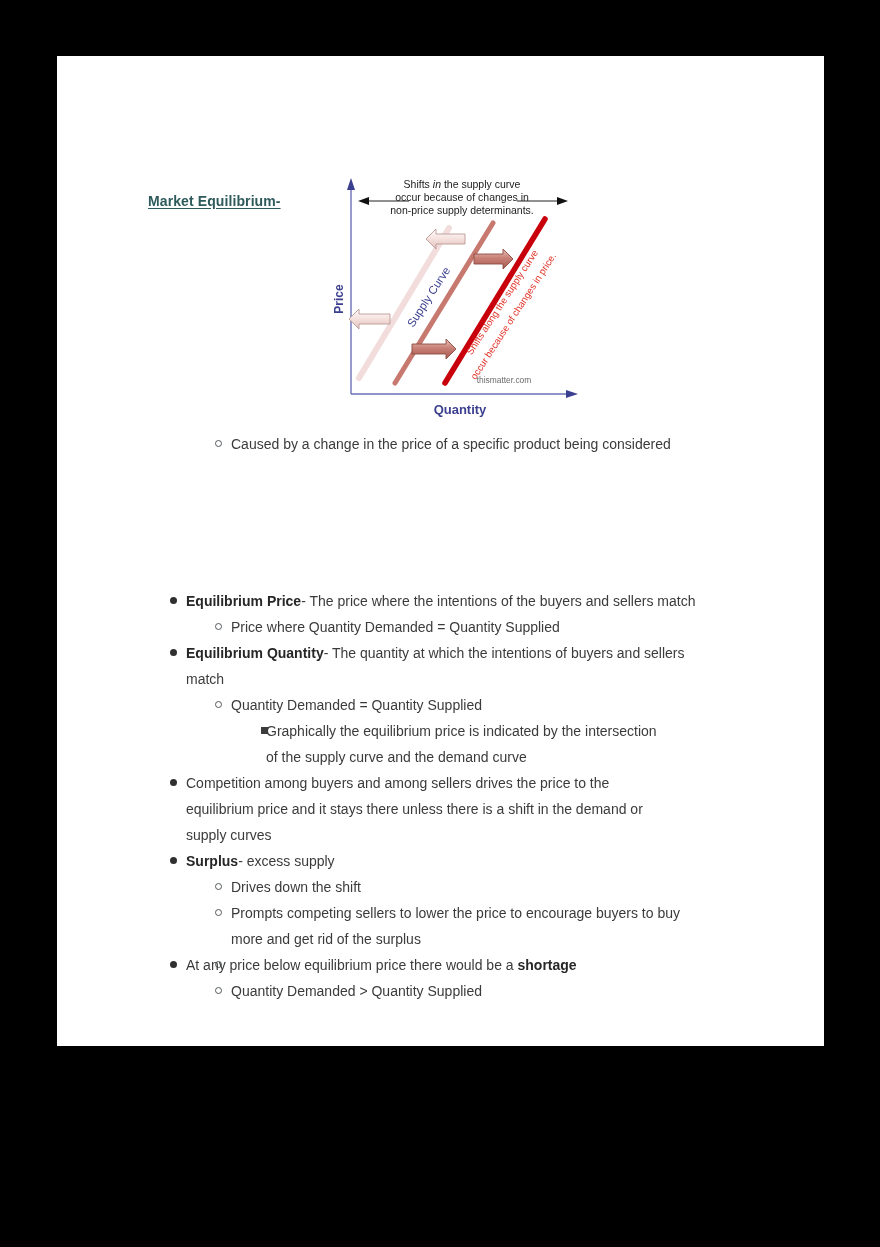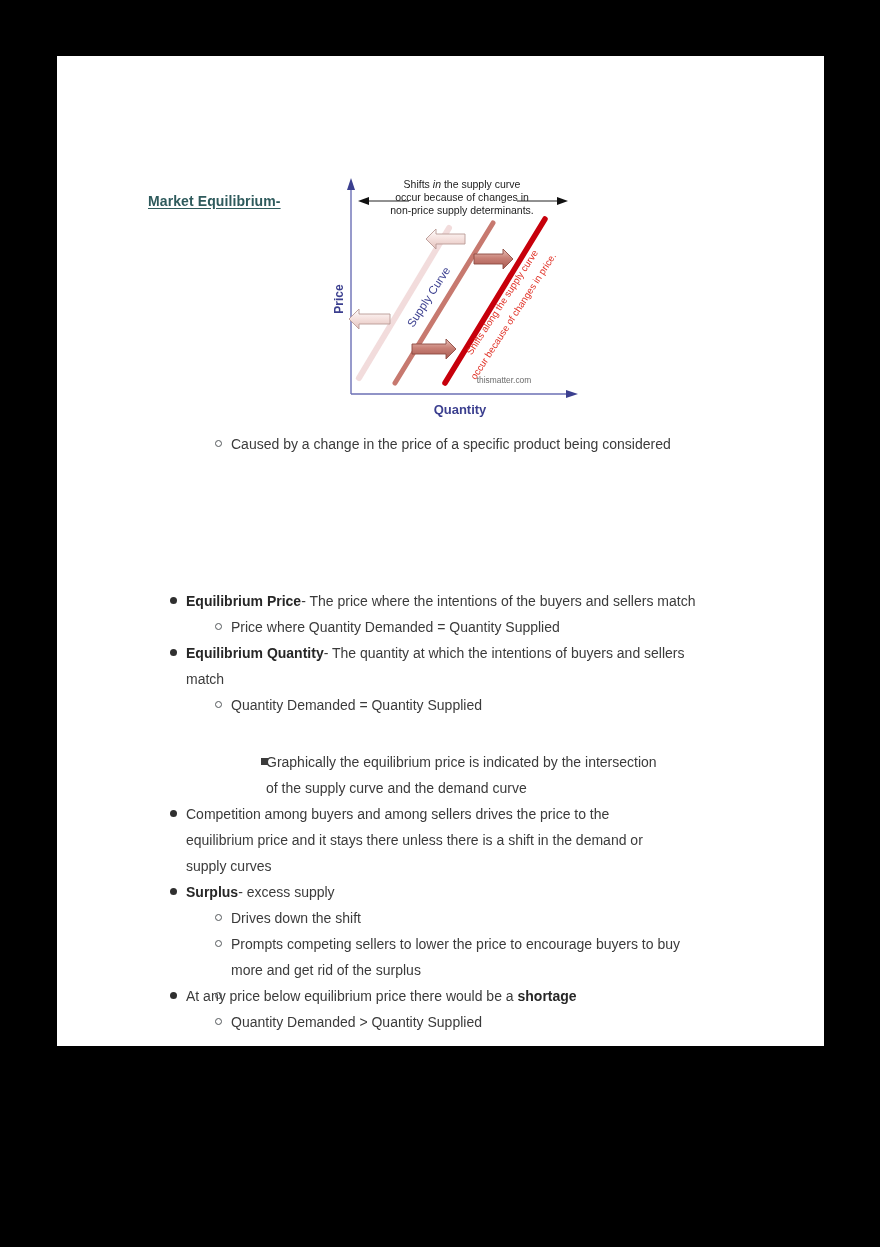--- a/index.html
+++ b/index.html
@@ -187,21 +187,21 @@
     <div class="line lvl1">
       <span class="marker"></span>
       <span class="txt"><b>Equilibrium Quantity</b><span>- The quantity at which the intentions of buyers and sellers match</span></span>
     </div>
 
     <div class="line lvl2">
       <span class="marker"></span>
       <span class="txt">Quantity Demanded = Quantity Supplied</span>
     </div>
 
-    <div class="line lvl3" style="padding-right:30px;margin-top:31px;">
+    <div class="line lvl3" style="padding-right:30px;">
       <span class="marker"></span>
       <span class="txt">Graphically the equilibrium price is indicated by the intersection of the supply curve and the demand curve</span>
     </div>
 
     <div class="line lvl1" style="padding-right:30px;">
       <span class="marker"></span>
       <span class="txt">Competition among buyers and among sellers drives the price to the equilibrium price and it stays there unless there is a shift in the demand or supply curves</span>
     </div>
 
     <div class="line lvl1">

